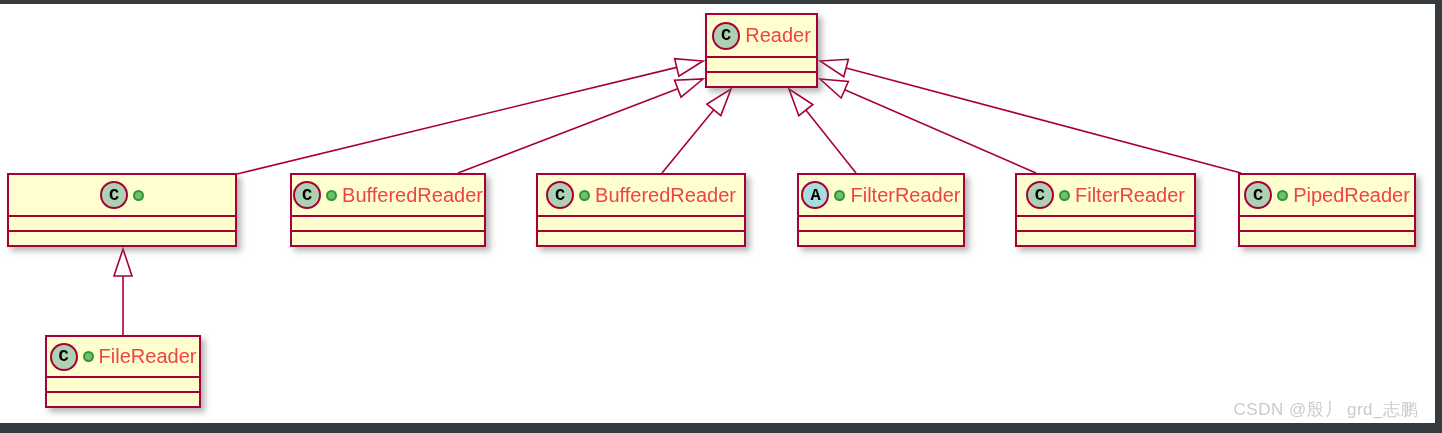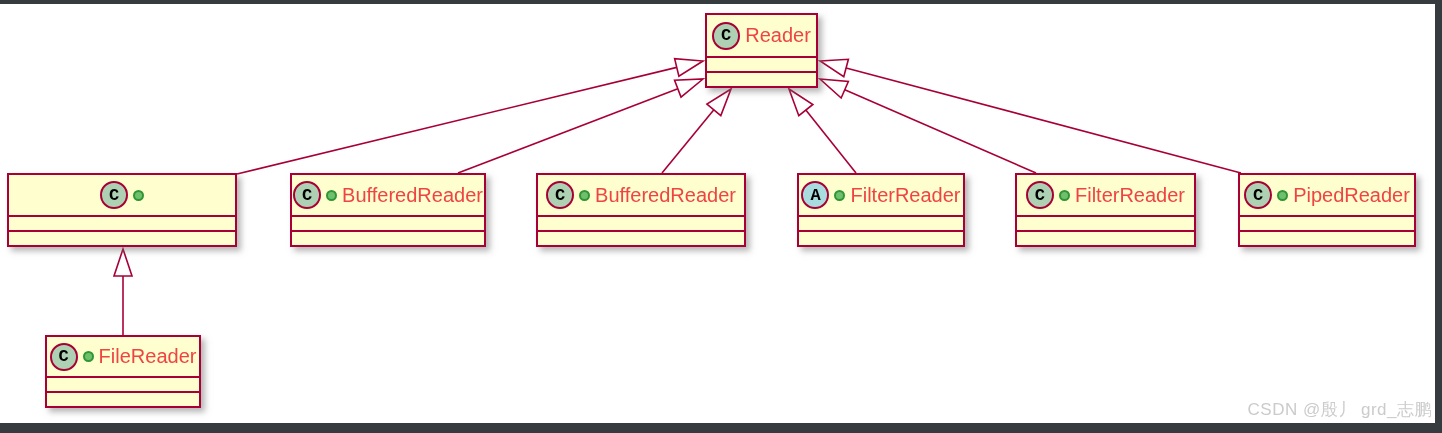--- a/index.html
+++ b/index.html
@@ -48,21 +48,21 @@
     width:11px;height:11px;border-radius:50%;
     background:var(--dot-fill);
     border:2px solid var(--dot-border);
     flex:0 0 auto;
   }
   .cls-name{font-size:20px;color:#ef4444;}
   .cls-name.italic{}
   .box-sec{height:15px;border-top:2px solid var(--box-border);}
 
   .watermark{
-    position:absolute;right:10px;bottom:12px;
+    position:absolute;right:24px;bottom:12px;
     font-size:17px;color:var(--watermark);z-index:5;
     letter-spacing:.5px;
   }
 </style>
 </head>
 <body>
 
 <div class="stage">
 
   <svg class="edges" id="edges-svg" width="1442" height="433">

